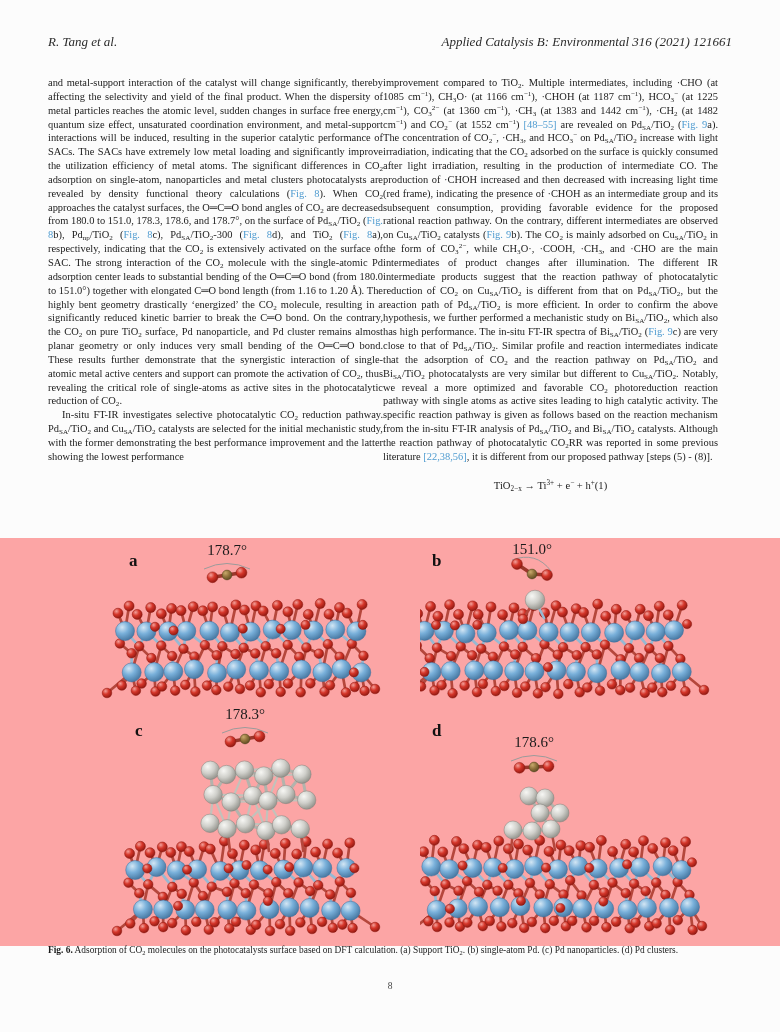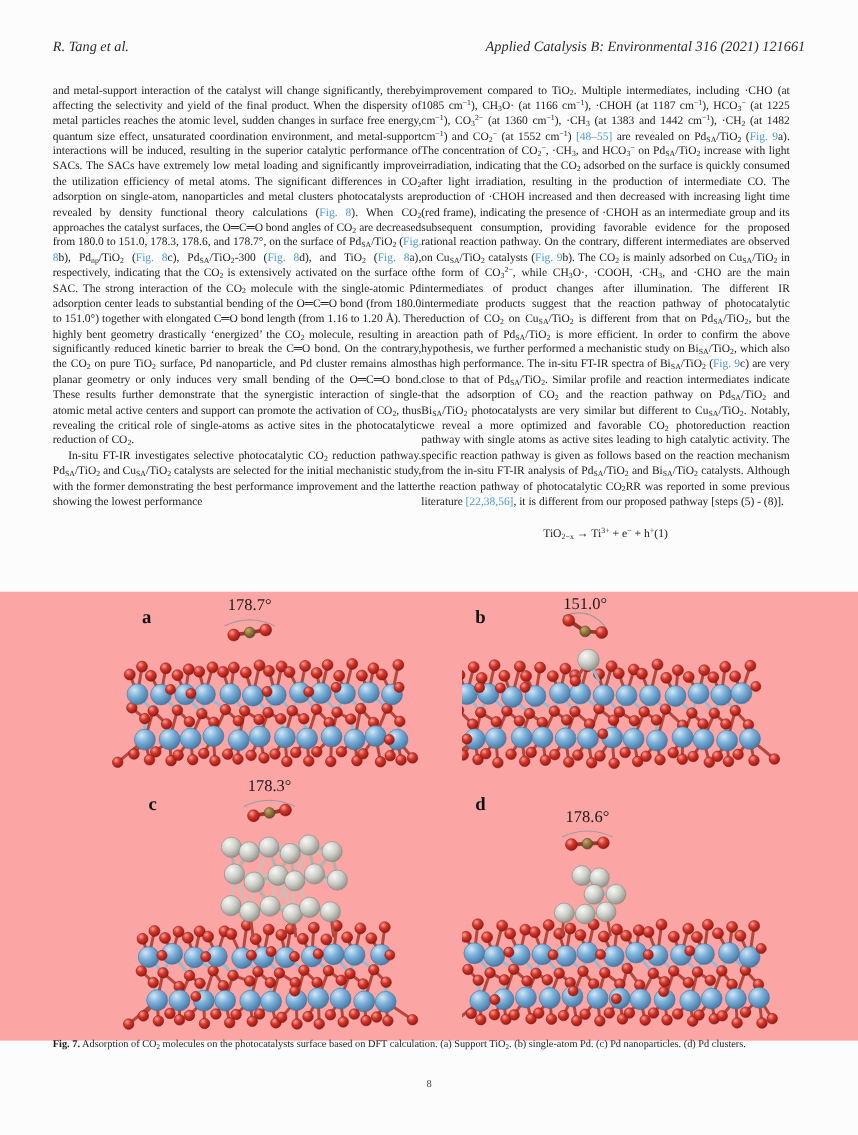--- a/index.html
+++ b/index.html
@@ -1083,18 +1083,18 @@
           <circle cx="99.5" cy="61.8" r="5.4" fill="url(#gO)" stroke="#8c160f" stroke-width="0.5"></circle>
           <circle cx="128.5" cy="60.2" r="5.4" fill="url(#gO)" stroke="#8c160f" stroke-width="0.5"></circle>
           <circle cx="114.0" cy="61.0" r="4.9" fill="url(#gC)" stroke="#55431f" stroke-width="0.5"></circle>
         </g>
         <text x="114" y="41" text-anchor="middle" class="angTxt">178.6°</text>
         <text x="12" y="30" class="lblTxt">d</text>
       </svg>
   </div>
 
   <div class="caption">
-    <b>Fig. 7.</b>
+    <b>Fig. 6.</b>
     <span>Adsorption of CO<sub>2</sub> molecules on the photocatalysts surface based on DFT calculation. (a) Support TiO<sub>2</sub>. (b) single-atom Pd. (c) Pd nanoparticles. (d) Pd clusters.</span>
   </div>
 
   <div class="pagenum">8</div>
 </div>
 
 </body></html>

